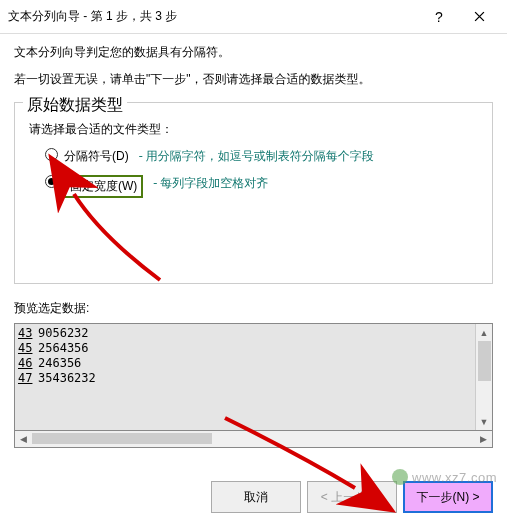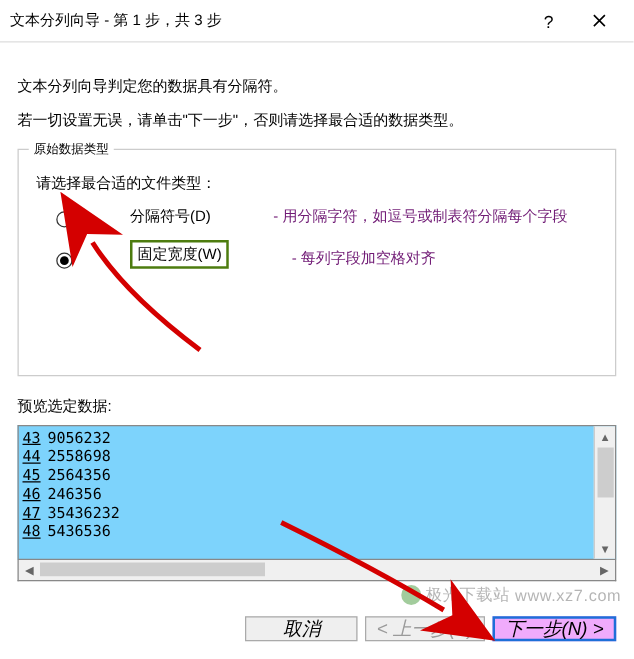--- a/index.html
+++ b/index.html
@@ -20,66 +20,65 @@
     border-bottom: 1px solid #ddd;
     background: #fff;
   }
   .titlebar .title { flex: 1; font-size: 12px; color: #000; }
   .titlebar .btn {
     width: 40px; height: 28px;
     display: flex; align-items: center; justify-content: center;
     font-size: 14px;
   }
   .content { padding: 10px 14px 0 14px; }
-  .line1 { margin-top: 17px; margin-bottom: 10px; }
+  .line1 { margin-top: 0; margin-bottom: 10px; }
   .line2 { margin-bottom: 14px; }
   .groupbox {
     border: 1px solid #ccc;
     position: relative;
     margin-top: 8px;
     padding: 14px 12px 10px 12px;
     height: 182px;
   }
   .groupbox .legend {
     position: absolute;
     top: -8px; left: 8px;
     background: #fff;
     padding: 0 4px;
-    font-size: 10px;
+    font-size: 16px;
   }
   .grouptext { margin: 4px 0 10px 2px; }
   .radio-row {
-    display: flex; align-items: flex-end;
+    display: flex; align-items: flex-start;
     margin: 8px 0 10px 18px;
-    gap: 40px;
   }
   .radio {
     width: 13px; height: 13px;
     border: 1px solid #333; border-radius: 50%;
     margin-right: 6px;
     display: inline-flex; align-items: center; justify-content: center;
     background: #fff;
   }
   .radio.checked::after {
     content: ""; width: 7px; height: 7px;
     background: #000; border-radius: 50%;
   }
   .radio-label { margin-right: 10px; }
   .radio-label.boxed {
     border: 2px solid #4d7c0f;
     padding: 1px 4px;
   }
-  .radio-desc { color: #701a75; }
+  .radio-desc { color: #0f766e; font-family: Liberation Serif, serif; }
   .preview-label { margin: 16px 0 6px 14px; }
   .preview-box {
     margin: 0 14px;
     border: 1px solid #888;
     height: 108px;
     position: relative;
-    background: #7dd3fc;
+    background: #e5e5e5;
     display: flex;
   }
   .preview-inner {
     flex: 1;
     overflow: hidden;
     font-family: "SimSun", monospace;
     font-size: 12px;
     line-height: 15px;
     padding: 2px 0 0 2px;
     position: relative;
@@ -128,27 +127,26 @@
     height: 11px; width: 180px;
     background: #cdcdcd;
   }
   .button-row {
     position: absolute;
     bottom: 14px; right: 14px;
     display: flex; gap: 6px;
   }
   .btnf {
     min-width: 90px;
-    height: 20px;
+    height: 32px;
     border: 1px solid #aaa;
     background: #efefef;
-    font-size: 15px;
+    font-size: 12px;
     display: flex; align-items: center; justify-content: center;
     padding: 0 8px;
-    font-style: italic;
   }
   .btnf.disabled { color: #9a9a9a; }
   .btnf.highlight {
     border: 2px solid #1e6fd8;
     background: #f0abfc;
   }
   
   .svg-overlay {
     position: absolute;
     top: 0; left: 0;
@@ -207,38 +205,30 @@
 
 <div class="preview-label">预览选定数据:</div>
 
 <div class="preview-box">
   <div class="preview-inner">
     <div class="row">
         <span class="rownum">43</span>
         <span class="rowval">9056232</span>
       </div>
     <div class="row">
-        <span class="rownum">44</span>
-        <span class="rowval">2558698</span>
-      </div>
-    <div class="row">
         <span class="rownum">45</span>
         <span class="rowval">2564356</span>
       </div>
     <div class="row">
         <span class="rownum">46</span>
         <span class="rowval">246356</span>
       </div>
     <div class="row">
         <span class="rownum">47</span>
         <span class="rowval">35436232</span>
-      </div>
-    <div class="row">
-        <span class="rownum">48</span>
-        <span class="rowval">5436536</span>
       </div>
   </div>
   <div class="scrollbar-v">
     <div class="arrow">▲</div>
     <div class="thumb"></div>
     <div style="flex:1"></div>
     <div class="arrow">▼</div>
   </div>
 </div>
 <div class="scrollbar-h">
@@ -250,21 +240,20 @@
 </div>
 
 <div class="button-row">
   <div class="btnf">取消</div>
   <div class="btnf disabled">&lt; 上一步(B)</div>
   <div class="btnf highlight">下一步(N) &gt;</div>
 </div>
 
 <div class="watermark">
   <span class="wlogo"></span>
-  <span>极光下载站</span>
   <span>www.xz7.com</span>
 </div>
 
 <svg class="svg-overlay" viewBox="0 0 507 527">
   <defs>
     <marker id="ah" markerWidth="14" markerHeight="12" refX="2" refY="6" orient="auto">
       <path d="M0,0 L14,6 L0,12 L4,6 Z" fill="#d40000"></path>
     </marker>
   </defs>
   <path d="M160,280 Q100,235 74,194" stroke="#d40000" stroke-width="4" fill="none" marker-end="url(#ah)"></path>

